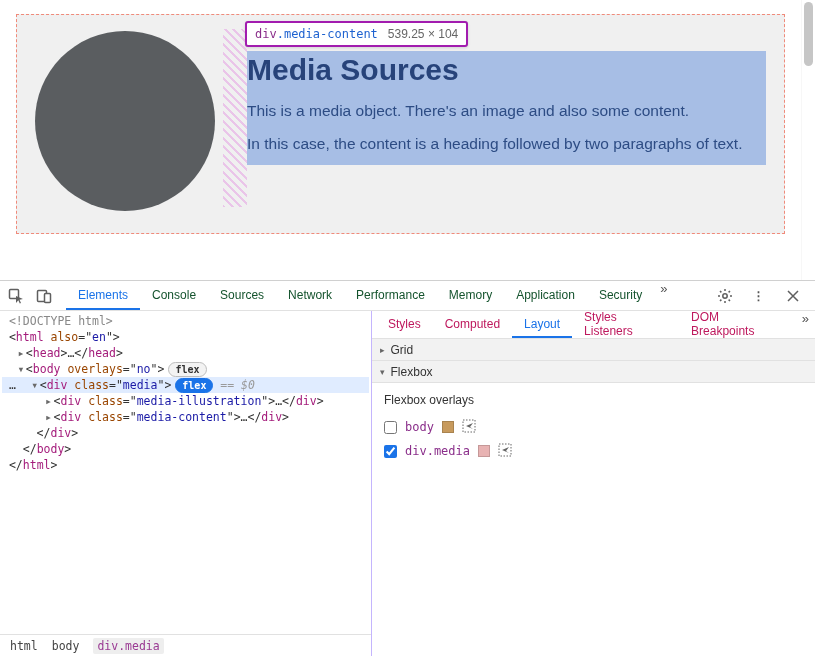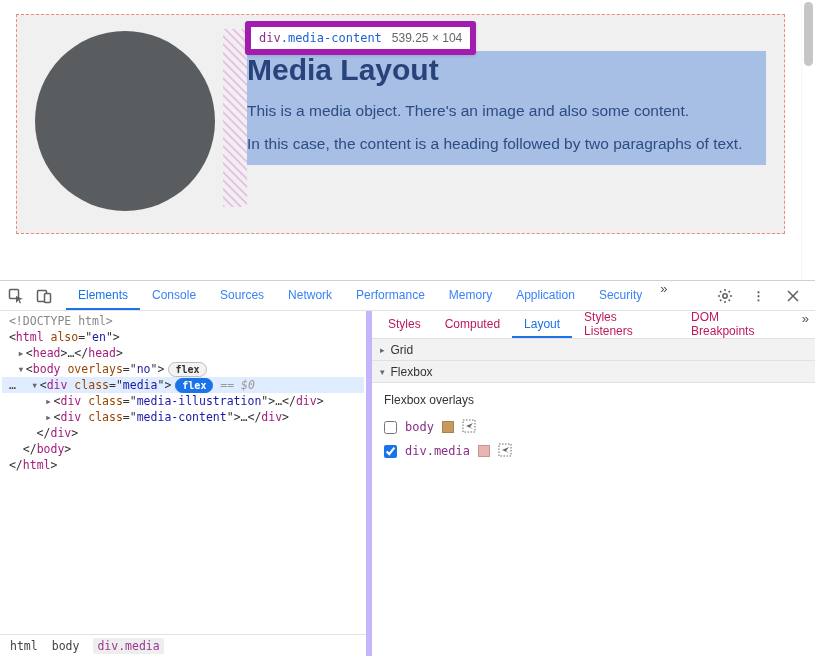--- a/index.html
+++ b/index.html
@@ -17,38 +17,38 @@
   .circ { width: 180px; height: 180px; border-radius: 50%; background: #5a5d60; margin-top: 2px; }
   .gap-hatch { position: absolute; top: 14px; left: 206px; width: 24px; bottom: 26px;
     background: repeating-linear-gradient(45deg,#e9c0e8 0,#e9c0e8 2px,transparent 2px,transparent 6px); opacity: 0.9; }
   .media-content {
     position: absolute; left: 230px; right: 18px; top: 36px; padding: 0 0 4px;
     background: rgba(108,150,221,0.55);
   }
   .media-content h2 { font-size: 30px; font-weight: 700; color: #27437a; padding: 2px 0 8px; }
   .media-content p { font-size: 15.5px; color: #2d4c84; line-height: 1.35; padding: 6px 0; }
 
-  .hover-tip { position: absolute; top: 6px; left: 228px; background: #fff; border: 6px solid #a21caf; border-radius: 3px; padding: 4px 8px; font-size: 12px; box-shadow: 0 1px 3px rgba(0,0,0,0.12); display: flex; gap: 10px; }
+  .hover-tip { position: absolute; top: 6px; left: 228px; background: #fff; border: 2px solid #a21caf; border-radius: 3px; padding: 4px 8px; font-size: 12px; box-shadow: 0 1px 3px rgba(0,0,0,0.12); display: flex; gap: 10px; }
   .hover-tip .sel { font-family: Menlo, Consolas, monospace; }
   .hover-tip .sel .tag { color: #8a2e8a; }
   .hover-tip .sel .cls { color: #1e62d0; }
   .hover-tip .dims { color: #666; }
 
   .devtools { flex: 1; display: flex; flex-direction: column; border-top: 1px solid #d0d0d0; }
   .dt-toolbar { height: 30px; display: flex; align-items: center; border-bottom: 1px solid #e1e1e1; padding: 0 4px; gap: 4px; }
   .icon-btn { width: 24px; height: 24px; display: inline-flex; align-items: center; justify-content: center; color: #5f5f5f; border-radius: 2px; }
   .icon-btn svg { width: 16px; height: 16px; stroke: currentColor; fill: none; stroke-width: 1.5; }
   .tabbar { display: flex; gap: 0; height: 100%; align-items: stretch; margin-left: 6px; flex: 1; }
-  .tab { padding: 0 12px; display: flex; align-items: center; color: #3b82f6; font-size: 12px; border-bottom: 2px solid transparent; }
+  .tab { padding: 0 12px; display: flex; align-items: center; color: #14532d; font-size: 12px; border-bottom: 2px solid transparent; }
   .tab.active { color: #1a73e8; border-bottom-color: #1a73e8; }
   .toolbar-right { display:flex; align-items:center; gap:10px; padding-right:6px; }
   .more-dots { letter-spacing: 1px; font-weight: bold; color:#555; }
 
   .dt-body { flex: 1; display: flex; min-height: 0; }
-  .dom-panel { width: 372px; border-right: 6px solid #c4b5fd; display: flex; flex-direction: column; }
+  .dom-panel { width: 372px; border-right: 1px solid #c4b5fd; display: flex; flex-direction: column; }
   .dom-tree { flex: 1; overflow: auto; font-family: Menlo, Consolas, monospace; font-size: 11.5px; line-height: 16px; padding: 2px 2px 6px; }
   .dom-tree .n { white-space: pre; }
   .tg { color: #a41c7b; }
   .attr { color: #994500; }
   .val { color: #1a1aa6; }
   .gray { color: #888; }
   .arrow { color: #6a6a6a; display:inline-block; width:10px; text-align:center; }
   .flexbadge { display:inline-block; border:1px solid #bdbdbd; background:#f3f3f3; color:#333; border-radius:8px; padding:0 6px; font-size:10px; line-height:13px; margin-left:4px; font-family: inherit; font-weight: bold; }
   .flexbadge.primary { background:#1a73e8; color:#fff; border-color:#1a73e8; }
   .selline { background:#e0ecff; display:block; border-radius:0; }
@@ -79,21 +79,21 @@
 
   <div class="scroll-shell">
     <div class="viewport">
       <div class="page-area">
         <div class="media-outline">
           <div class="media-illustration">
             <div class="circ"></div>
           </div>
           <div class="gap-hatch"></div>
           <div class="media-content">
-            <h2>Media Layout</h2>
+            <h2>Media Sources</h2>
             <p>This is a media object. There's an image and also some content.</p>
             <p>In this case, the content is a heading followed by two paragraphs of text.</p>
           </div>
           <div class="hover-tip">
             <span class="sel"><span class="tag">div</span><span class="cls">.media-content</span></span>
             <span class="dims">539.25 × 104</span>
           </div>
         </div>
       </div>
     </div>

